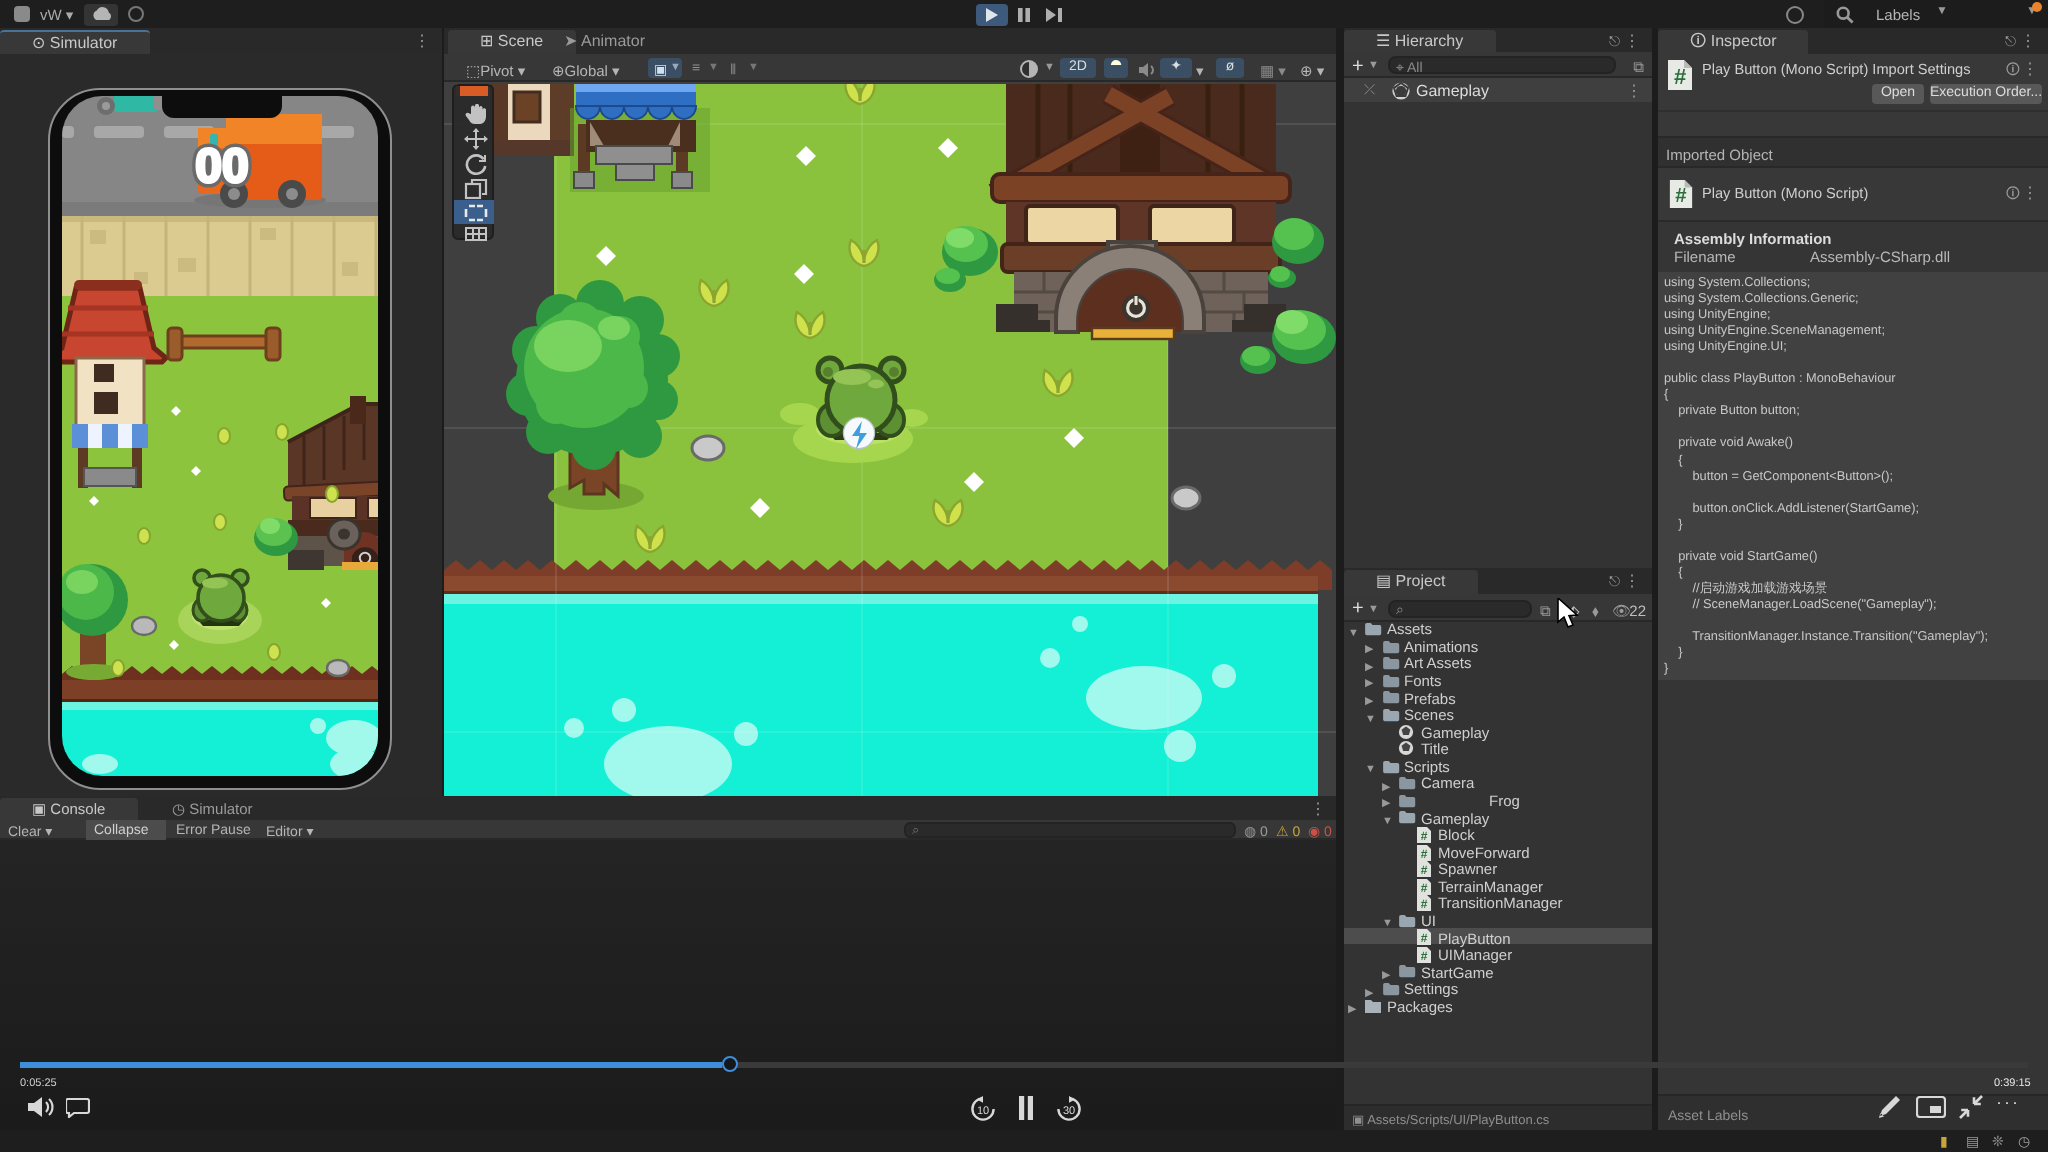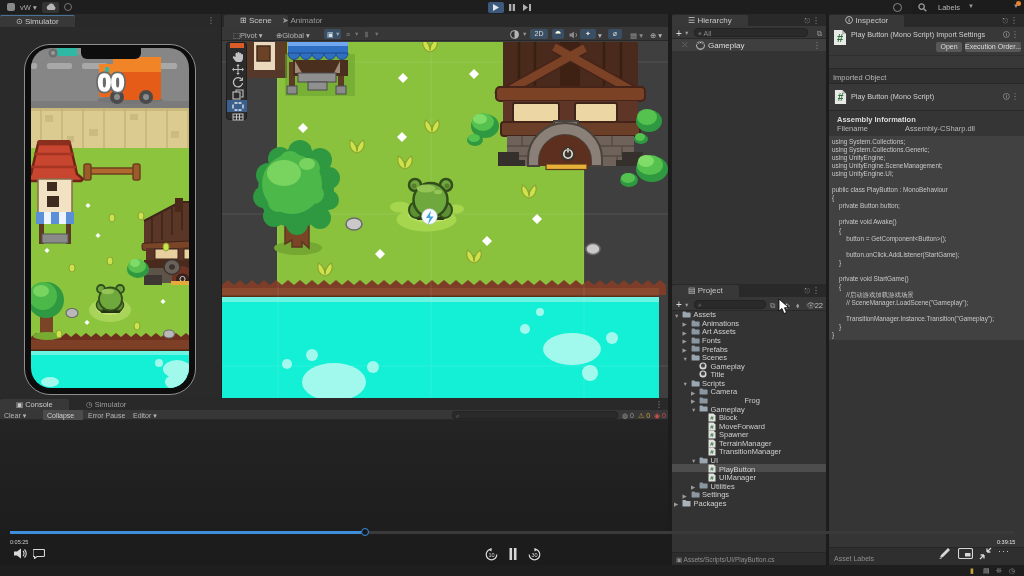--- a/index.html
+++ b/index.html
@@ -653,21 +653,21 @@
               <path d="M0.5 0.5 h5 l2 2 v6 h-7 Z" fill="#e0e2de"></path>
               <text x="4" y="7" font-size="6" font-weight="bold" fill="#2a6e3a" text-anchor="middle">#</text>
             </svg></span>
     <span style="position:absolute;left:47px;top:0.8px;">UIManager</span>
         </div>
         <div style="position:absolute;left:0;top:171.4px;width:154px;height:8.57px;">
     <span style="position:absolute;left:19px;top:1.2px;width:8px;"><span style="color:#999;font-size:5.5px">▶</span></span>
     <span style="position:absolute;left:27px;top:0.6px;"><svg width="9" height="7" viewBox="0 0 10 8" style="vertical-align:-1px">
               <path d="M0.5 1.5 a1 1 0 0 1 1-1 h2.2 l1 1.2 h4 a1 1 0 0 1 1 1 v3.8 a1 1 0 0 1 -1 1 h-7.2 a1 1 0 0 1 -1-1 Z" fill="#8a97a0"></path>
             </svg></span>
-    <span style="position:absolute;left:38.5px;top:0.8px;">Utilities</span>
+    <span style="position:absolute;left:38.5px;top:0.8px;">StartGame</span>
         </div>
         <div style="position:absolute;left:0;top:179.97px;width:154px;height:8.57px;">
     <span style="position:absolute;left:10.5px;top:1.2px;width:8px;"><span style="color:#999;font-size:5.5px">▶</span></span>
     <span style="position:absolute;left:18.5px;top:0.6px;"><svg width="9" height="7" viewBox="0 0 10 8" style="vertical-align:-1px">
               <path d="M0.5 1.5 a1 1 0 0 1 1-1 h2.2 l1 1.2 h4 a1 1 0 0 1 1 1 v3.8 a1 1 0 0 1 -1 1 h-7.2 a1 1 0 0 1 -1-1 Z" fill="#8a97a0"></path>
             </svg></span>
     <span style="position:absolute;left:30px;top:0.8px;">Settings</span>
         </div>
         <div style="position:absolute;left:0;top:188.54000000000002px;width:154px;height:8.57px;">
     <span style="position:absolute;left:2px;top:1.2px;width:8px;"><span style="color:#999;font-size:5.5px">▶</span></span>

